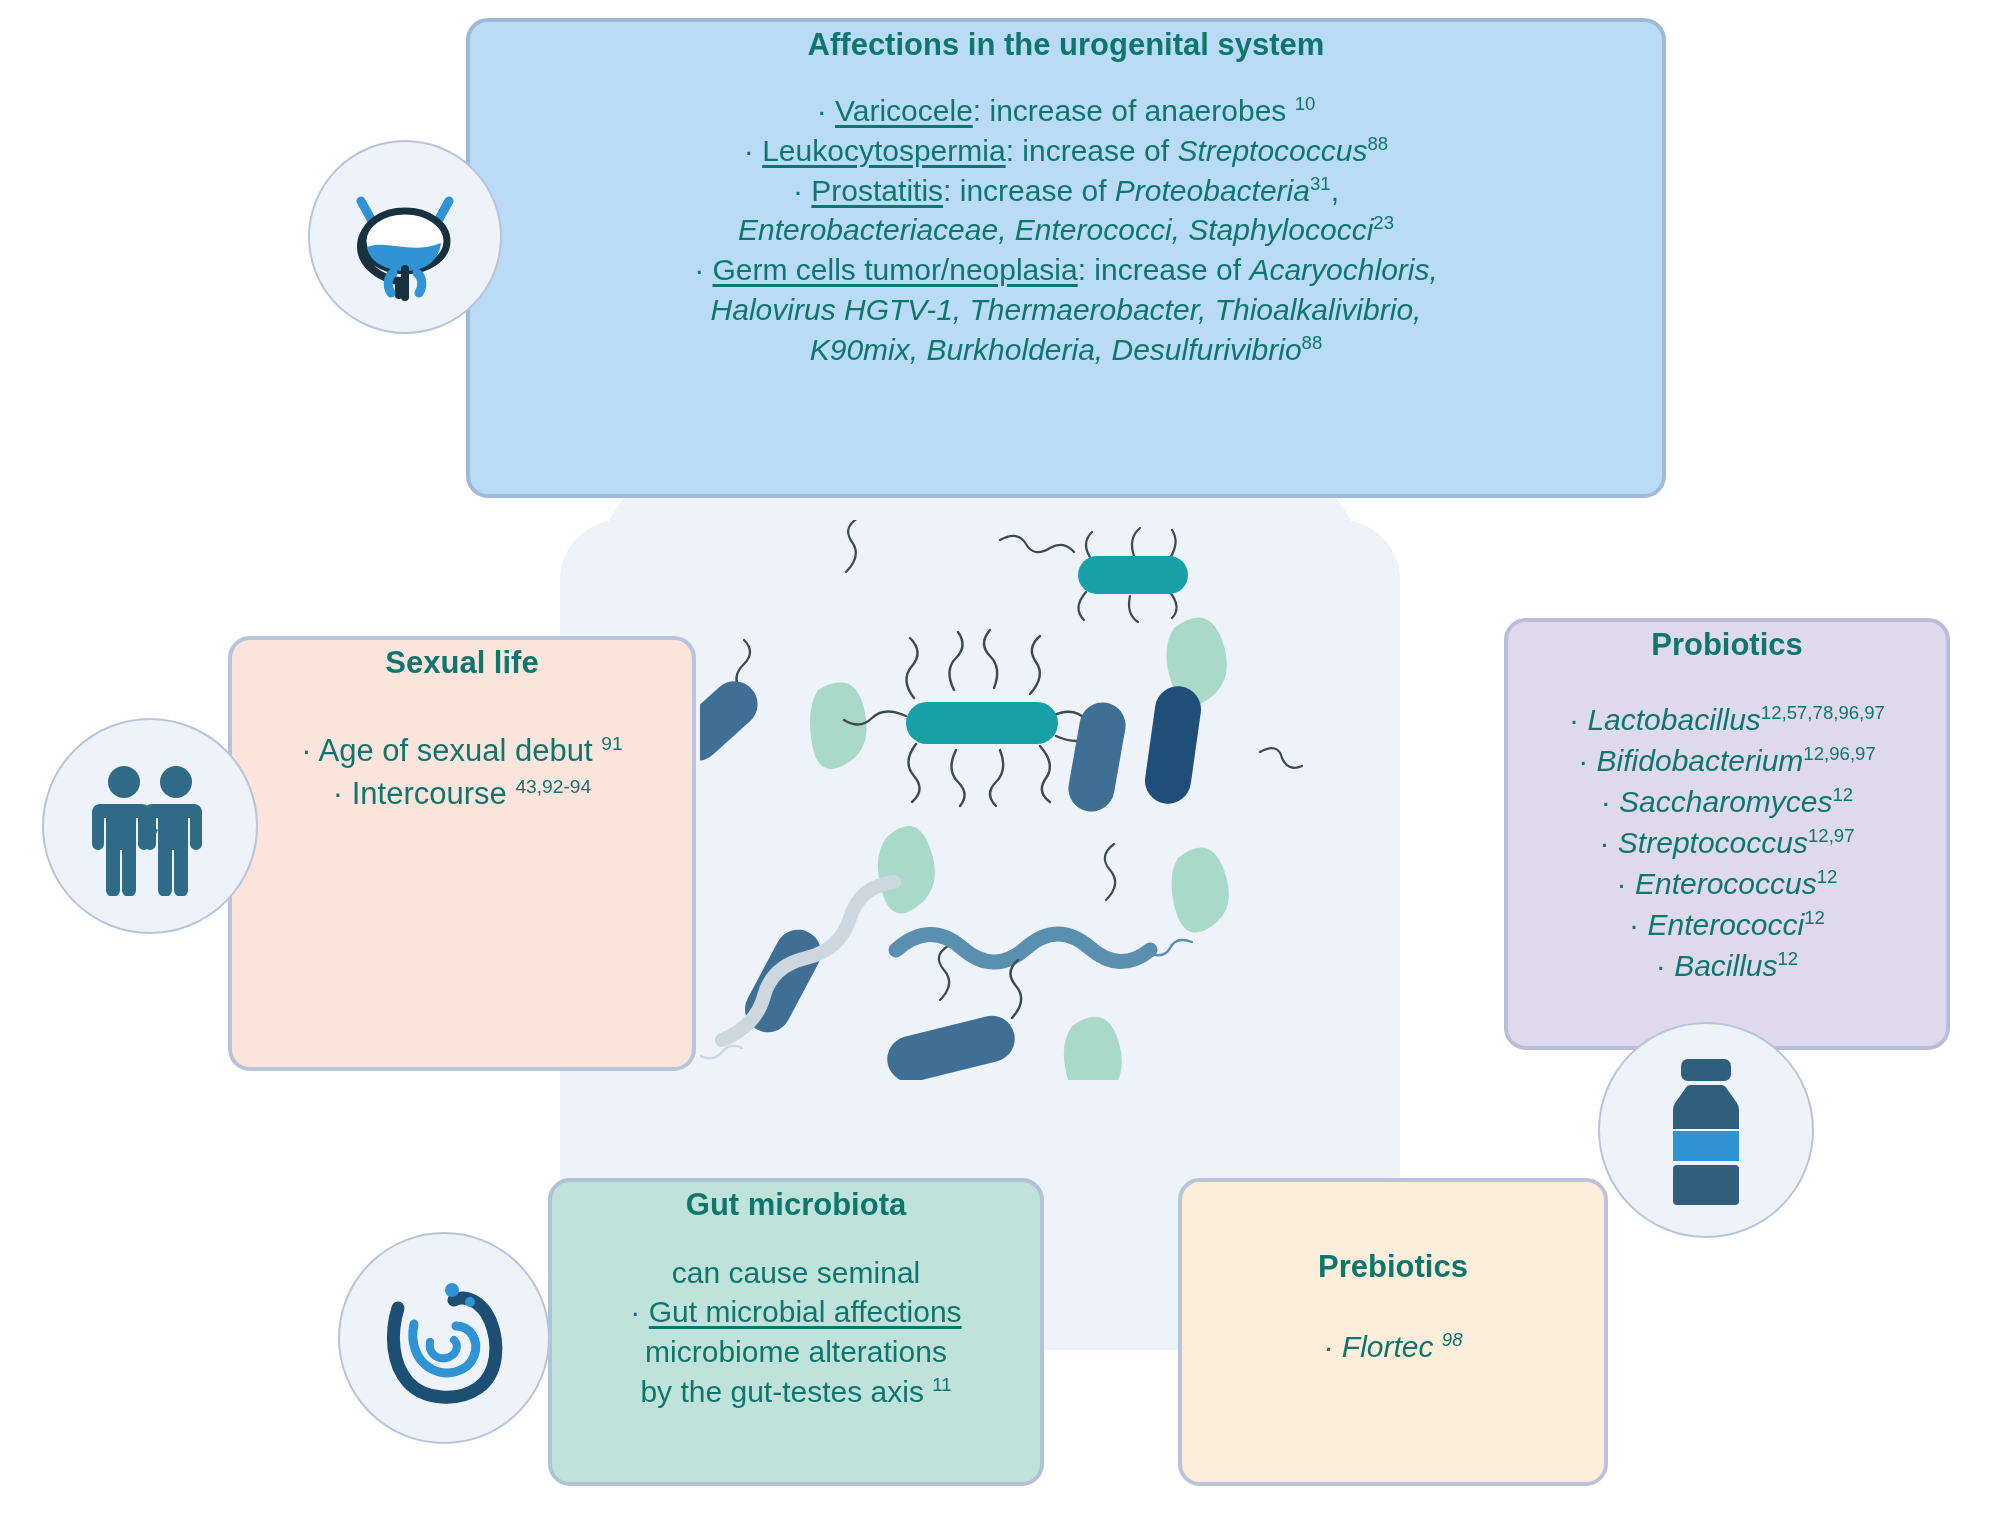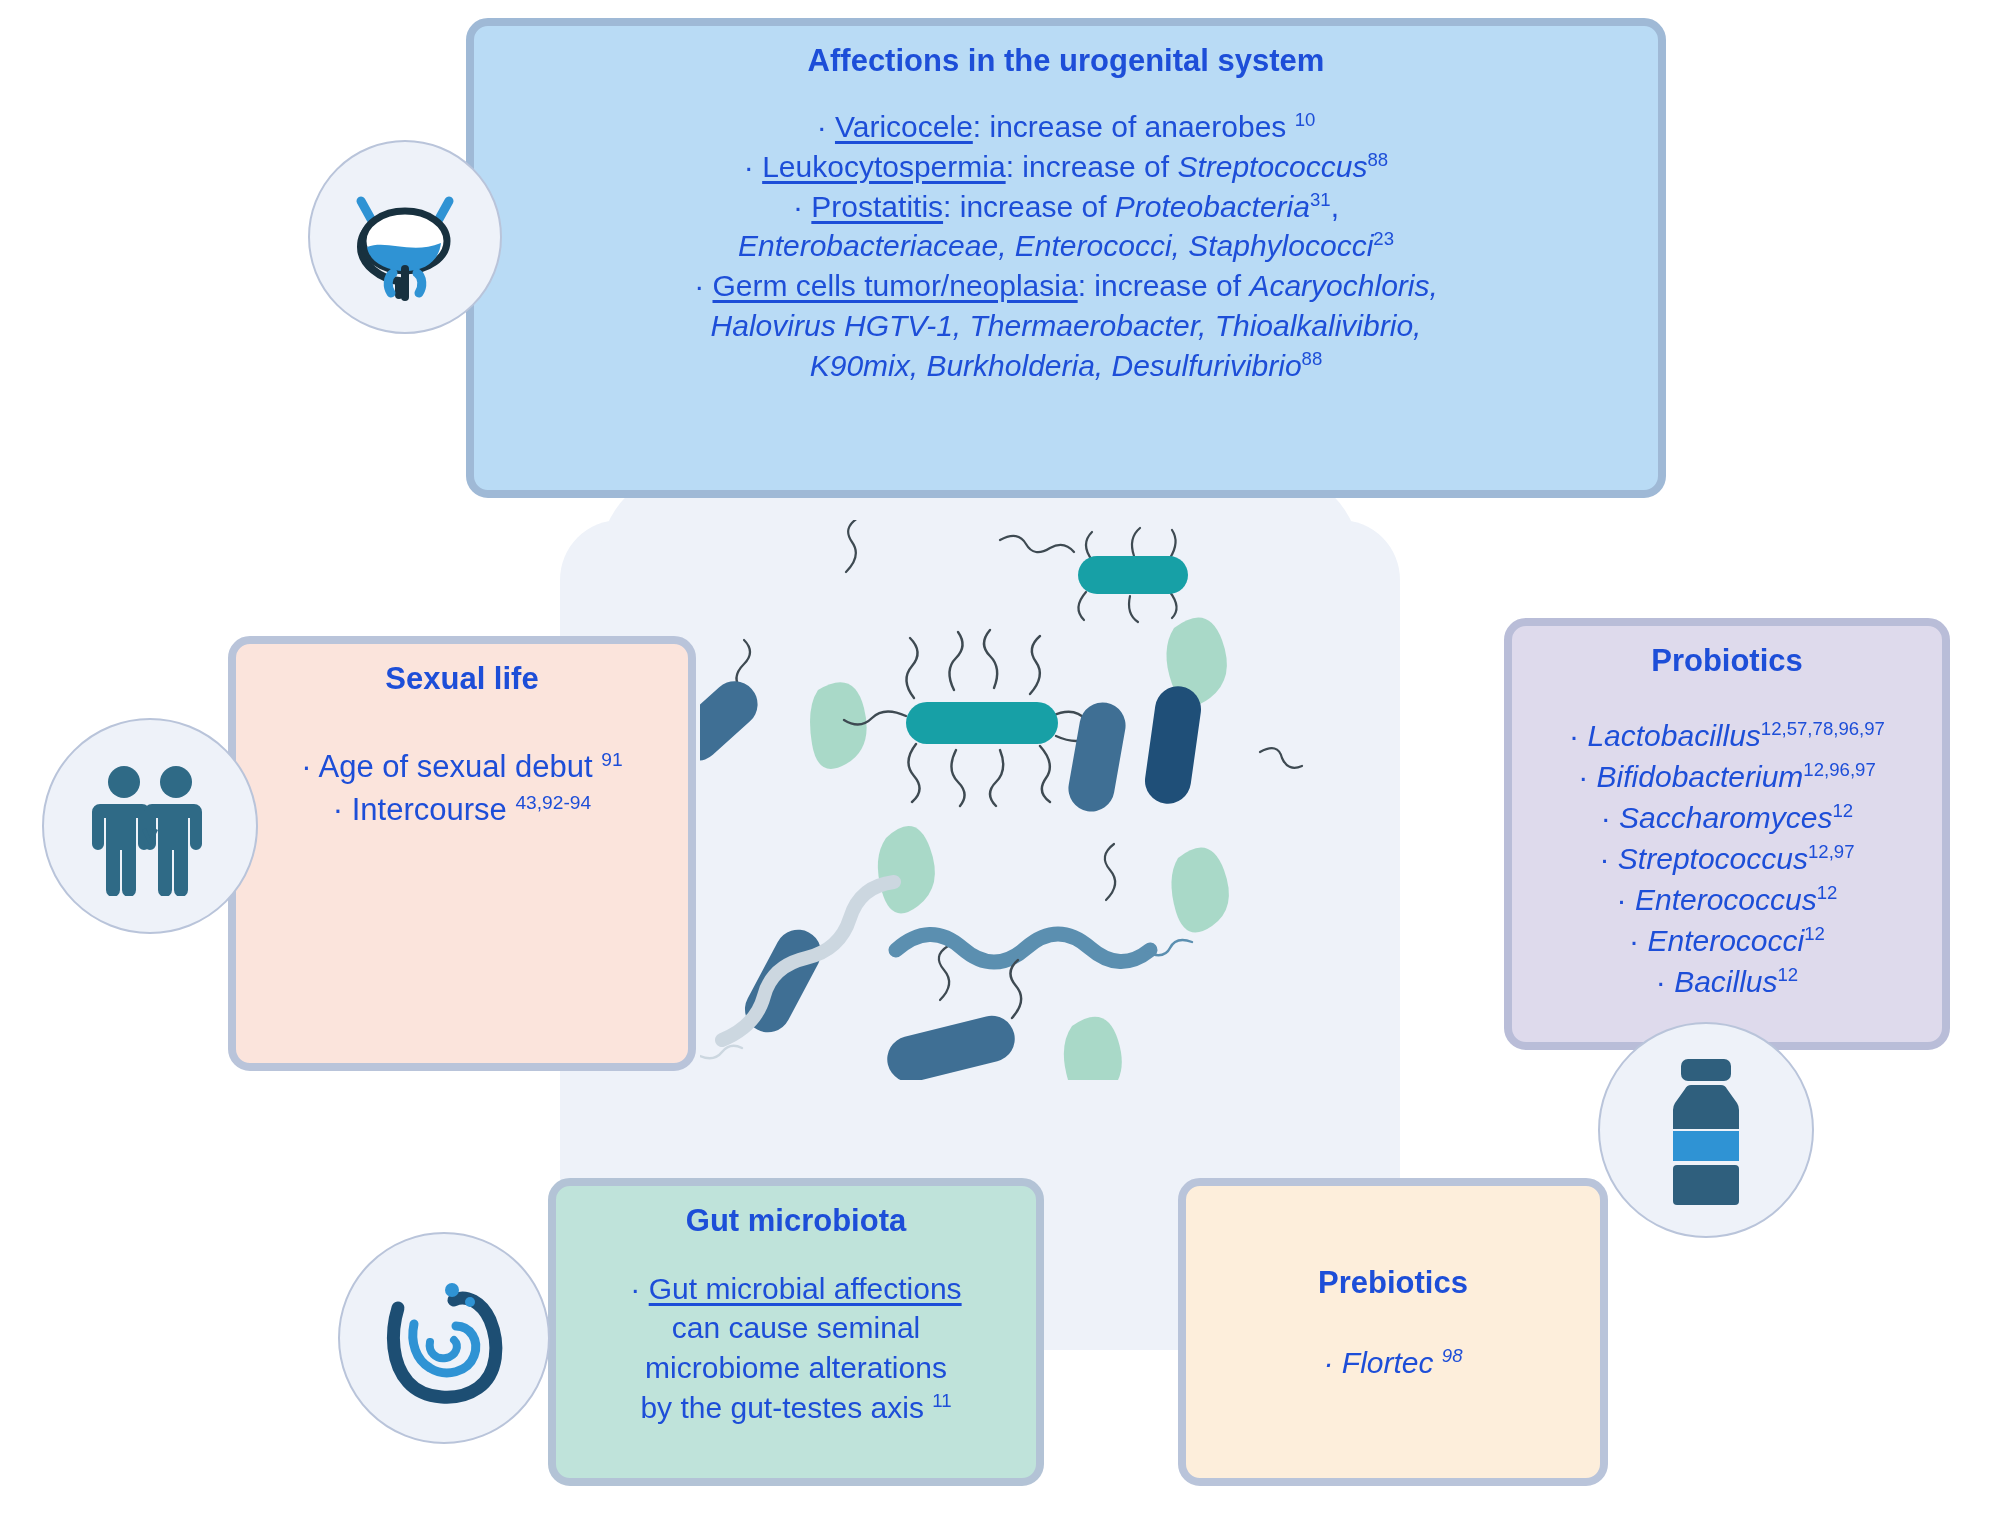--- a/index.html
+++ b/index.html
@@ -32,24 +32,24 @@
     width: 760px;
     height: 880px;
     border-radius: 90px;
   }
 
   
   .panel {
     position: absolute;
     box-sizing: border-box;
     border-radius: 22px;
-    border: 8px solid #a16207;
-    padding: 16px 22px;
+    border: 4px solid #a16207;
+    padding: 4px 22px;
     text-align: center;
-    color: #1d4ed8;
+    color: #0f766e;
   }
   .panel .title {
     font-weight: bold;
     font-size: 31px;
     line-height: 1.25;
     margin-bottom: 26px;
   }
   .panel .body {
     font-size: 29px;
     line-height: 1.30;
@@ -249,25 +249,25 @@
       <div class="line"><span>·</span> <span class="it">Streptococcus</span><span class="sup">12,97</span></div>
       <div class="line"><span>·</span> <span class="it">Enterococcus</span><span class="sup">12</span></div>
       <div class="line"><span>·</span> <span class="it">Enterococci</span><span class="sup">12</span></div>
       <div class="line"><span>·</span> <span class="it">Bacillus</span><span class="sup">12</span></div>
     </div>
   </div>
 
   <div class="panel" id="panel-gut">
     <div class="title">Gut microbiota</div>
     <div class="body">
+      <div class="line">can cause seminal</div>
       <div class="line">
         <span>·</span>
         <span class="ul">Gut microbial affections</span>
       </div>
-      <div class="line">can cause seminal</div>
       <div class="line">microbiome alterations</div>
       <div class="line">
         <span>by the gut-testes axis </span><span class="sup">11</span>
       </div>
     </div>
   </div>
 
   <div class="panel" id="panel-prebiotics">
     <div class="title">Prebiotics</div>
     <div class="body">

